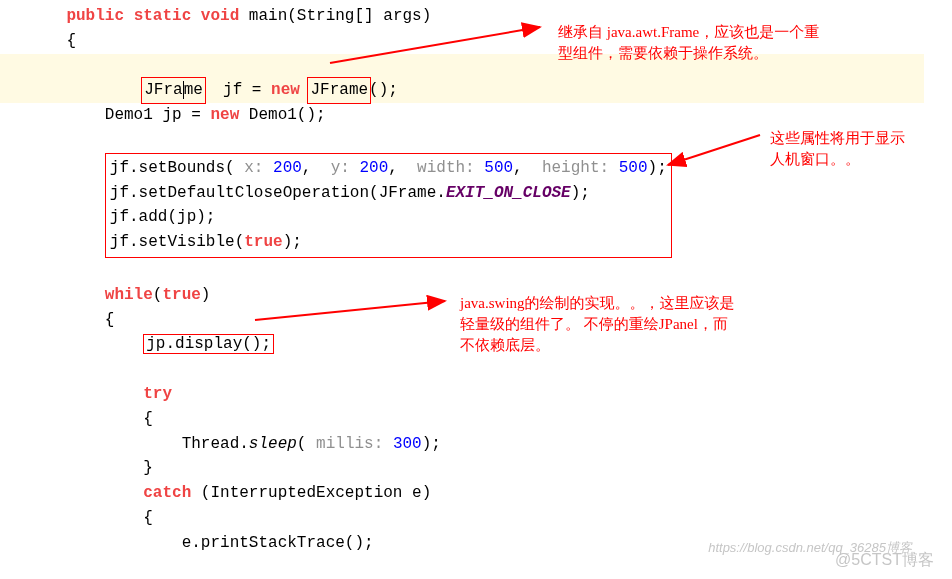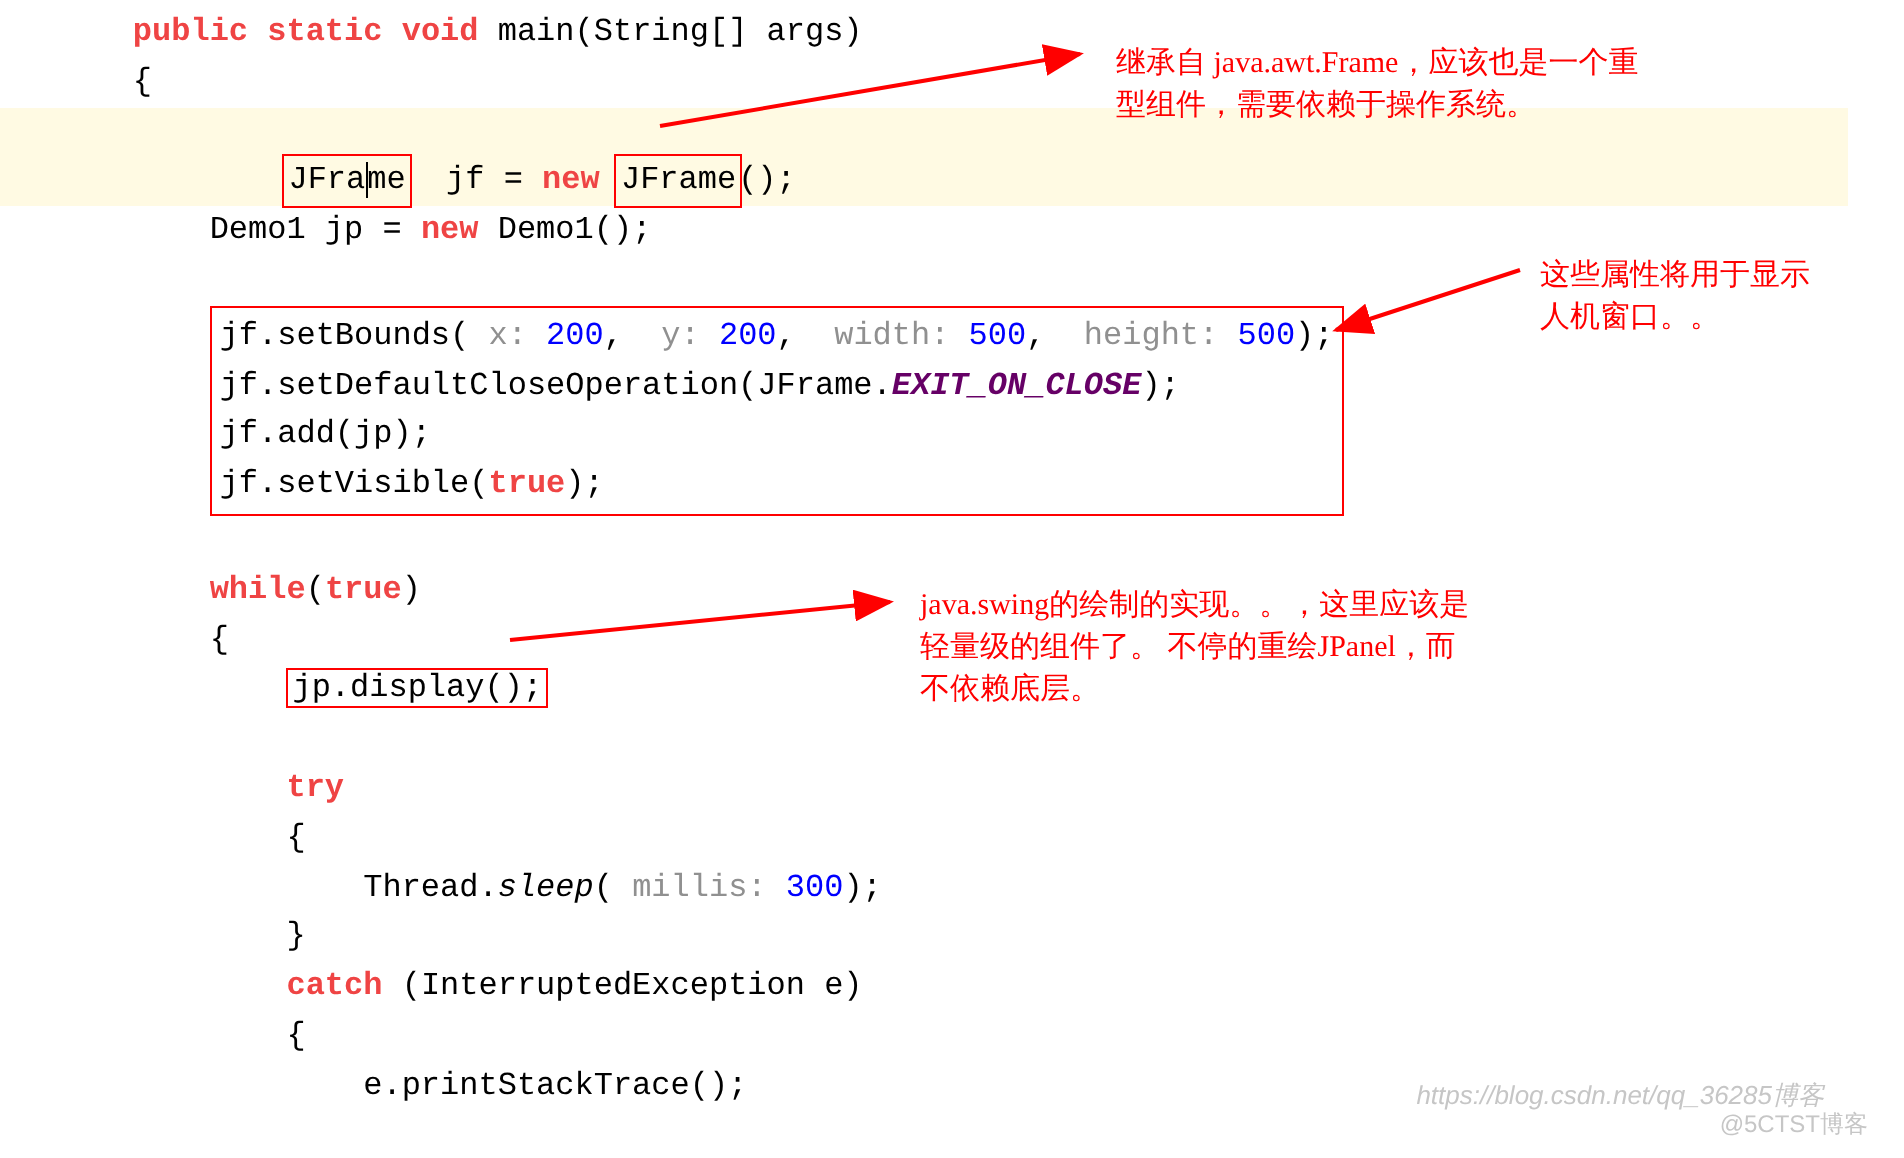--- a/index.html
+++ b/index.html
@@ -125,13 +125,13 @@
 <svg class="arrow-svg" style="left:250px; top:293px; width:200px; height:35px;">
   <defs>
       <marker id="ah3" markerWidth="10" markerHeight="8" refX="9" refY="4" orient="auto">
         <polygon points="0 0, 10 4, 0 8" fill="#ff0000"></polygon>
       </marker>
     </defs>
   <line x1="5" y1="27" x2="195" y2="8" stroke="#ff0000" stroke-width="2" marker-end="url(#ah3)"></line>
 </svg>
 
 <div class="watermark" style="right:40px; bottom:22px;font-style:italic;">https://blog.csdn.net/qq_36285博客</div>
-<div class="watermark" style="right:18px; bottom:8px; font-size:12px;margin-left:24px;">@5CTST博客</div>
+<div class="watermark" style="right:18px; bottom:8px; font-size:16px;margin-left:24px;">@5CTST博客</div>
 
 </body></html>

